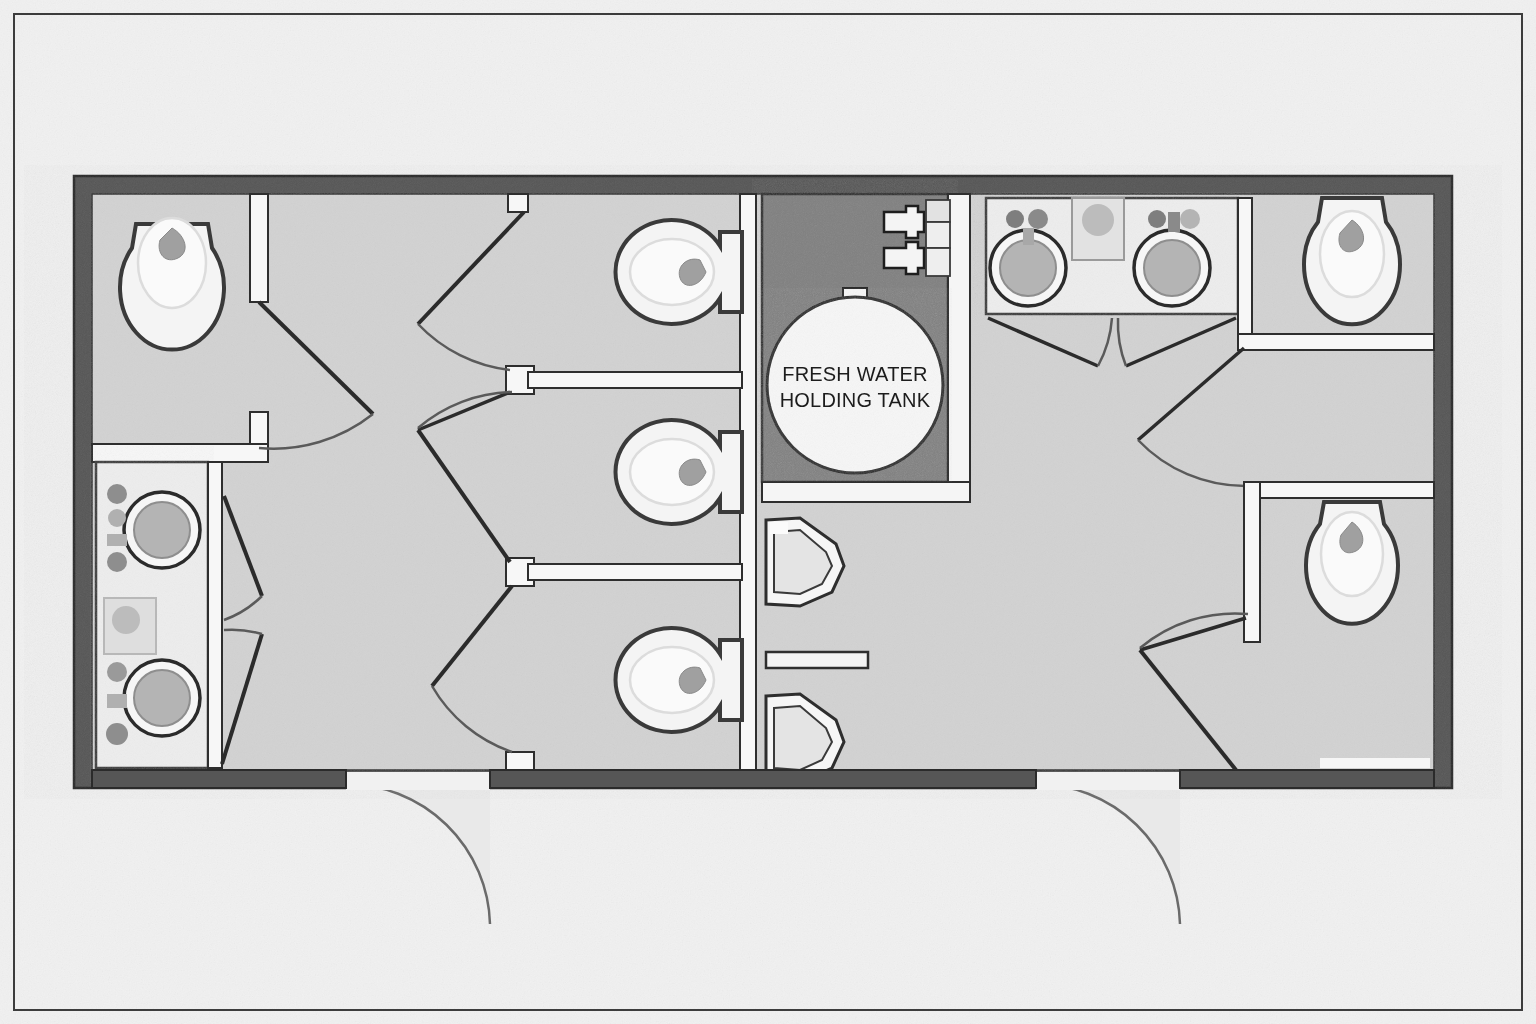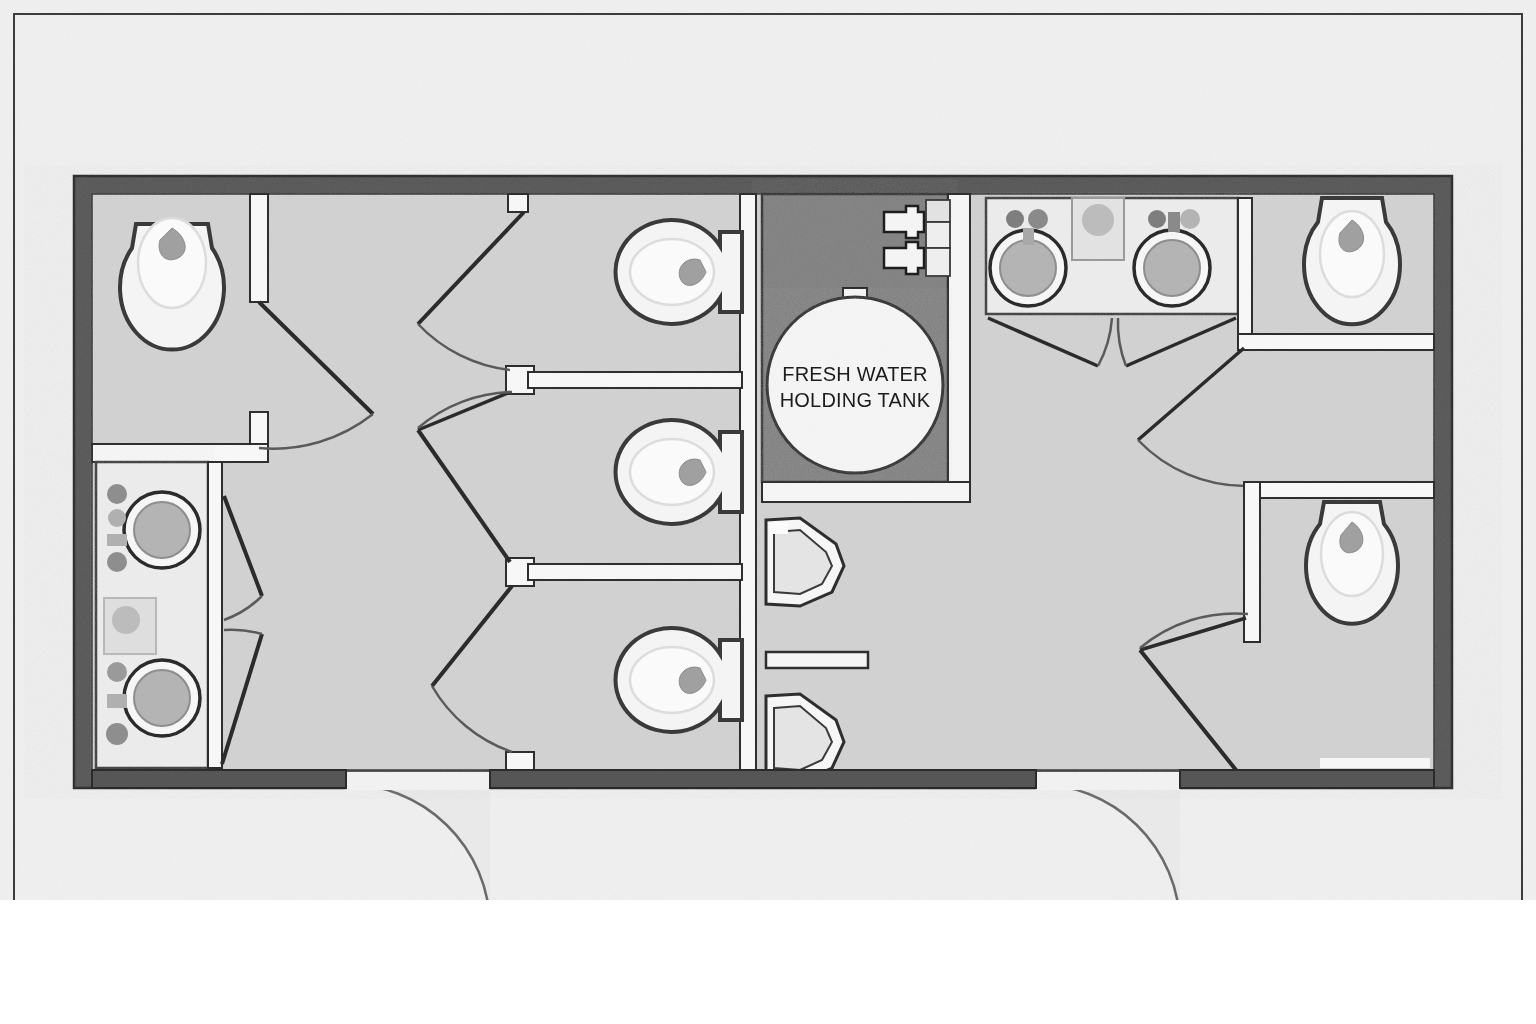--- a/index.html
+++ b/index.html
@@ -5,21 +5,21 @@
 <style>
   html, body {
     margin: 0;
     padding: 0;
     background: #ffffff;
     font-family: "Liberation Sans", sans-serif;
   }
   #stage {
     position: relative;
     width: 1536px;
-    height: 900px;
+    height: 1024px;
     overflow: hidden;
     background: #f2f2f2;
   }
   #plan-svg {
     position: absolute;
     left: 0;
     top: 0;
     width: 1536px;
     height: 1024px;
     display: block;

